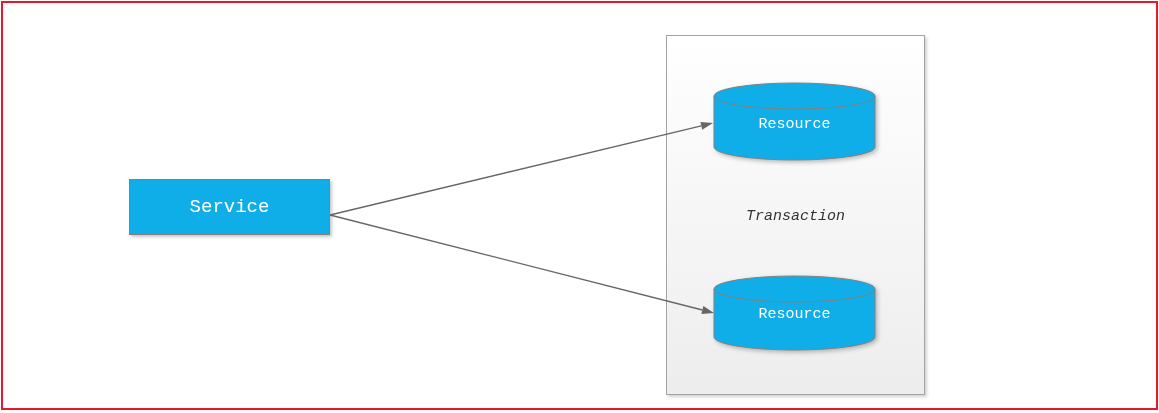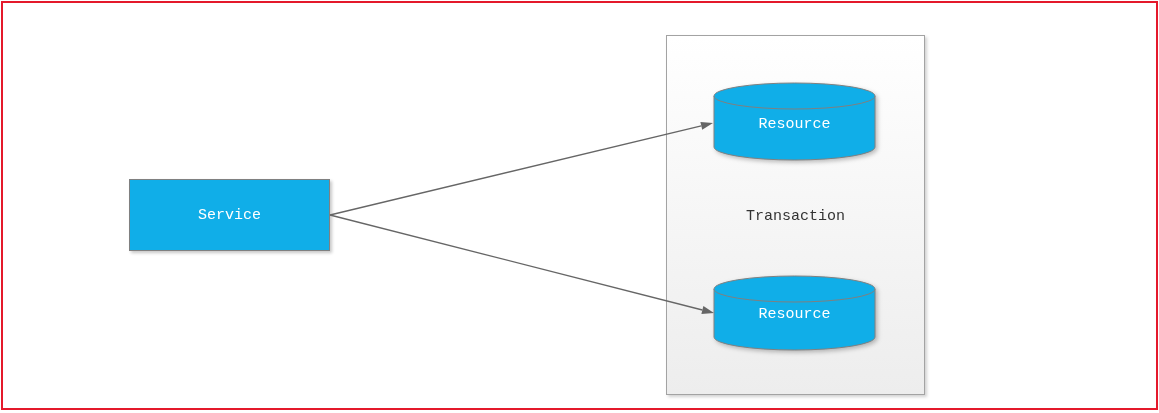--- a/index.html
+++ b/index.html
@@ -14,46 +14,47 @@
   .frame {
     position: absolute;
     left: 1px; top: 1px;
     width: 1153px; height: 405px;
     border: 2px solid var(--frame_red, #e4192b);
     box-sizing: content-box;
   }
   .service-box {
     position: absolute;
     left: 129px; top: 179px;
-    width: 201px; height: 72px;
+    width: 201px; height: 56px;
     box-sizing: border-box;
     background: var(--node_fill, #10aee8);
     border: 1px solid var(--shape_stroke, #808080);
     box-shadow: 2px 2px 3px rgba(0,0,0,0.22);
     display: flex;
     align-items: center;
     justify-content: center;
     color: var(--node_text, #fff);
-    font-size: 15px;
+    font-size: 19px;
   }
   .transaction-box {
     position: absolute;
     left: 666px; top: 35px;
     width: 259px; height: 360px;
     box-sizing: border-box;
     background: linear-gradient(var(--container_fill_top, #ffffff), var(--container_fill_bottom, #ededed));
     border: 1px solid var(--container_border, #a3a3a3);
     box-shadow: 2px 2px 3px rgba(0,0,0,0.18);
   }
   .transaction-label {
     position: absolute;
     left: 0; right: 0; top: 172px;
     text-align: center;
     color: var(--label_text, #333);
     font-size: 15px;
+    font-style: italic;
   }
   svg.overlay {
     position: absolute;
     left: 0; top: 0;
     width: 1159px; height: 413px;
     pointer-events: none;
   }
   .edge-line { stroke: var(--edge_color, #666); stroke-width: 1.3; fill: none; }
   .arrowhead { fill: var(--edge_color, #666); stroke: none; }
   .cyl { fill: var(--node_fill, #10aee8); stroke: var(--shape_stroke, #808080); stroke-width: 1; }

